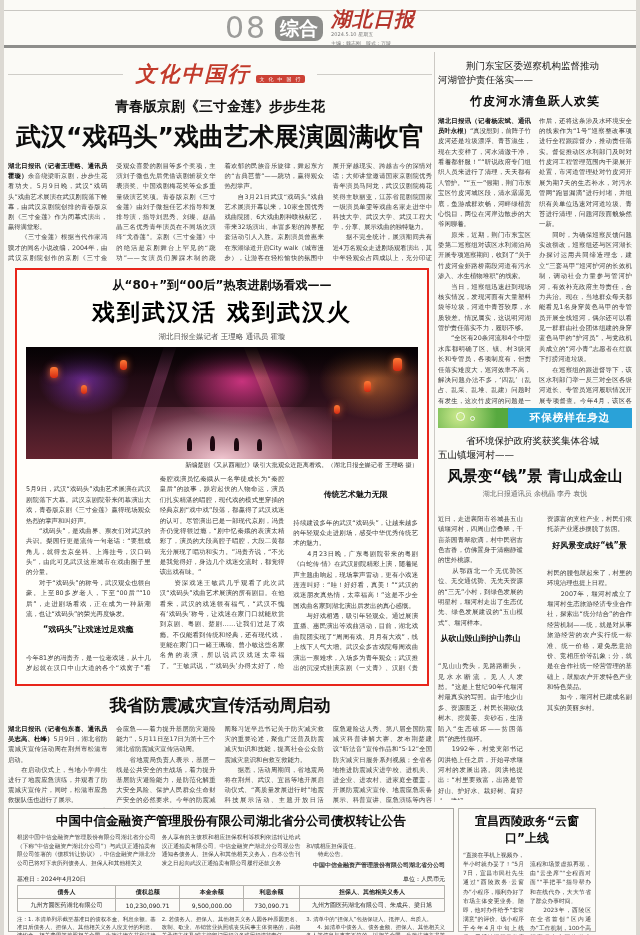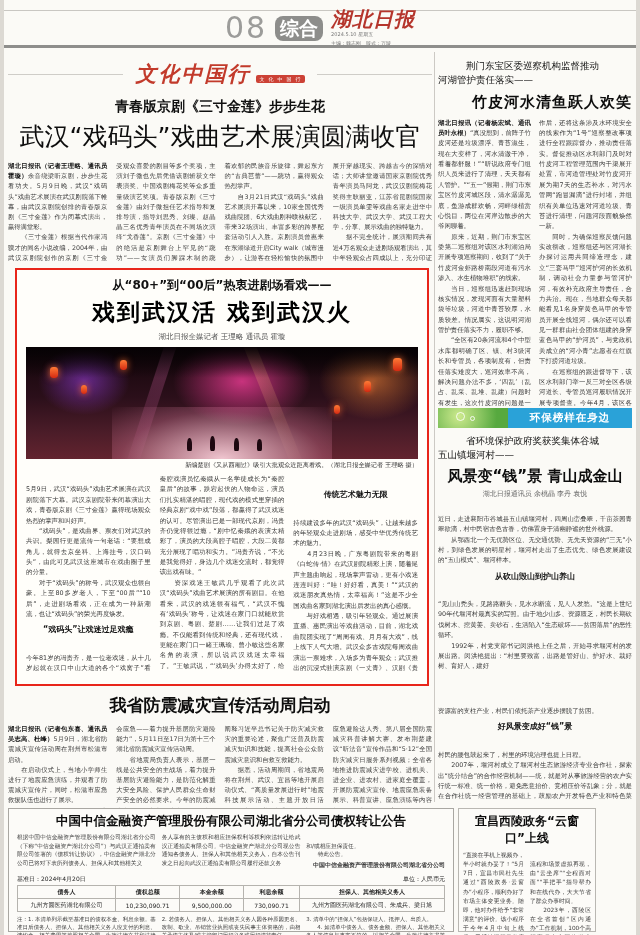--- a/index.html
+++ b/index.html
@@ -19,21 +19,21 @@
   .hdr-rule2 { position:absolute; top:45px; left:0; right:0; height:3px; background:#8e8e8c; }
 
   
   .lead { position:absolute; left:8px; top:52px; width:424px; }
   .logo-row { display:flex; align-items:center; height:44px; }
   .logo-row .line { flex:1; height:1px; background:#cfcdc8; }
   .logo { margin:0 12px; text-align:center; }
   .logo-text { color:#c23a2b; font-size:21px; font-weight:900; font-family:"DejaVu Serif","Liberation Serif",serif; font-style:italic; letter-spacing:2px; line-height:1.1; }
   .logo-badge { margin:2px auto 0; width:70px; background:#cc4135; border-radius:2px; color:#fff; font-size:5px; letter-spacing:4px; text-align:center; padding:1px 0 1px 4px; }
   .lead-kicker { text-align:center; font-size:14px; font-weight:700; margin-top:2px; color:#111; }
-  .lead-headline { text-align:center; font-size:25px; font-weight:400; margin-top:4px; color:#0d0d0d; letter-spacing:0; }
+  .lead-headline { text-align:center; font-size:25px; font-weight:700; margin-top:4px; color:#0d0d0d; letter-spacing:0; }
   .cols { display:flex; gap:9px; overflow:hidden; }
   .cols .col { flex:1; font-size:6.3px; line-height:1.62; text-align:justify; color:#3a3a3a; white-space:pre-line; }
   .lead-body { margin-top:8px; height:102px; }
   b.lead-in { font-weight:700; color:#111; }
 
   
   .feature { position:absolute; left:15px; top:268px; width:414px; height:418px; border:2.5px solid #e8251a; background:#fffefa; padding:5px 9px 6px; }
   .f-kicker { text-align:center; font-size:12px; font-weight:600; margin-top:2px; color:#111; }
   .f-headline { text-align:center; font-size:23px; font-weight:900; margin-top:3px; letter-spacing:2px; color:#000; }
   .f-byline { text-align:center; font-size:7.5px; color:#555; margin-top:4px; }
@@ -56,34 +56,34 @@
   
   .quake { position:absolute; left:8px; top:694px; width:424px; }
   .q-headline { text-align:center; font-size:17px; font-weight:900; color:#0d0d0d; }
   .q-body { margin-top:7px; height:84px; }
 
   
   .vdiv { position:absolute; left:434px; top:52px; width:1px; height:750px; background:#ccc9c4; }
   .river { position:absolute; left:438px; top:59px; width:194px; }
   .r-kicker1 { font-size:9.5px; color:#111; padding-left:28px; line-height:1.5; }
   .r-kicker2 { font-size:9.5px; color:#111; line-height:1.5; }
-  .r-headline { font-family:"DejaVu Serif","Liberation Serif",serif; font-weight:900; font-size:15px; text-align:right; margin-top:5px; color:#0d0d0d; letter-spacing:1px; }
+  .r-headline { font-family:"DejaVu Serif","Liberation Serif",serif; font-weight:900; font-size:12px; text-align:center; margin-top:5px; color:#0d0d0d; letter-spacing:1px; }
   .r-body { margin-top:6px; height:298px; gap:8px; }
   .r-body .col, .v-body .col { font-size:6.4px; }
 
   .banner { position:absolute; left:438px; top:408px; width:194px; height:20px; display:flex; overflow:hidden; }
   .banner-img { width:70px; position:relative; background:radial-gradient(circle at 30% 40%,#cdea8e,#57a93f 75%); }
   .bub { position:absolute; border:1px solid rgba(255,255,255,.85); border-radius:50%; }
   .bub1 { left:18px; top:4px; width:9px; height:9px; } .bub2 { left:32px; top:8px; width:5px; height:5px; }
   .banner-label { flex:1; background:#2aa2d8; color:#fff; font-weight:800; font-size:10.5px; display:flex; align-items:center; justify-content:center; letter-spacing:1px; }
 
   .village { position:absolute; left:438px; top:434px; width:194px; }
   .v-headline { font-size:15px; font-weight:900; text-align:center; margin-top:4px; color:#0d0d0d; }
   .v-byline { text-align:center; font-size:7px; color:#666; margin-top:3px; }
-  .v-body { margin-top:5px; height:296px; gap:24px;flex-direction:column; }
+  .v-body { margin-top:5px; height:296px; gap:24px; }
 
   
   .notice { position:absolute; left:8px; top:808px; width:446px; height:124px; border:1px solid #a9a7a2; background:#fcfbf8; padding:4px 8px; }
   .n-title { font-size:12.5px; font-weight:900; text-align:center; color:#0d0d0d; }
   .n-body { margin-top:3px; height:40px; gap:6px; }
   .n-body .col { font-size:5.7px; line-height:1.52; }
   .n-sign { font-weight:700; text-align:right; font-size:6px; margin-top:1px; white-space:normal; }
   .n-meta { display:flex; justify-content:space-between; font-size:6px; margin-top:2px; color:#222; }
   .n-table { width:100%; border-collapse:collapse; margin-top:1px; }
   .n-table th, .n-table td { border:1px solid #b5b3ae; font-size:6px; padding:1.5px 2px; text-align:center; color:#222; }

